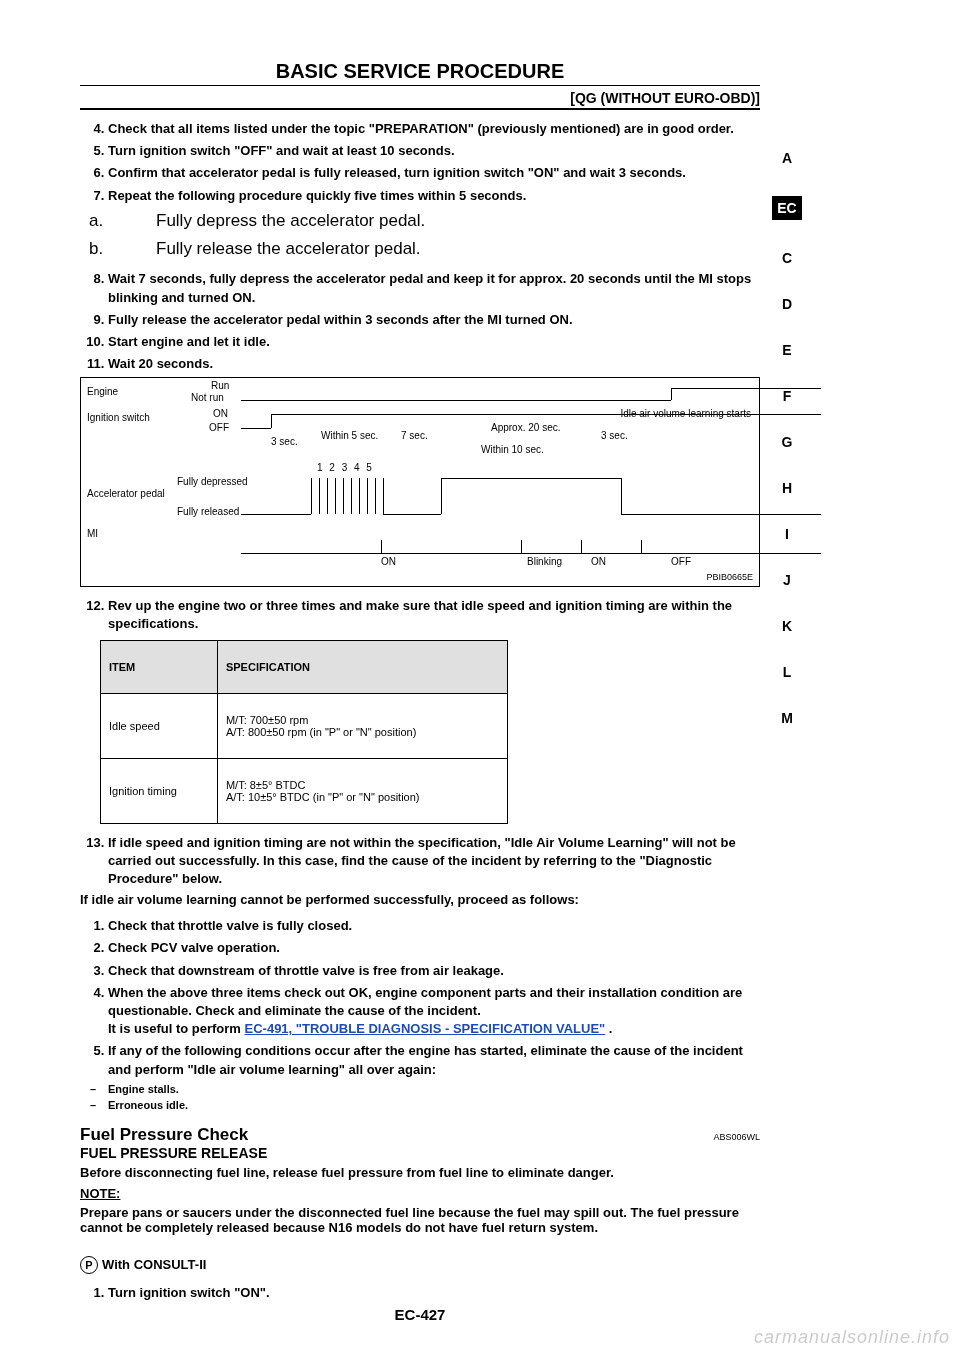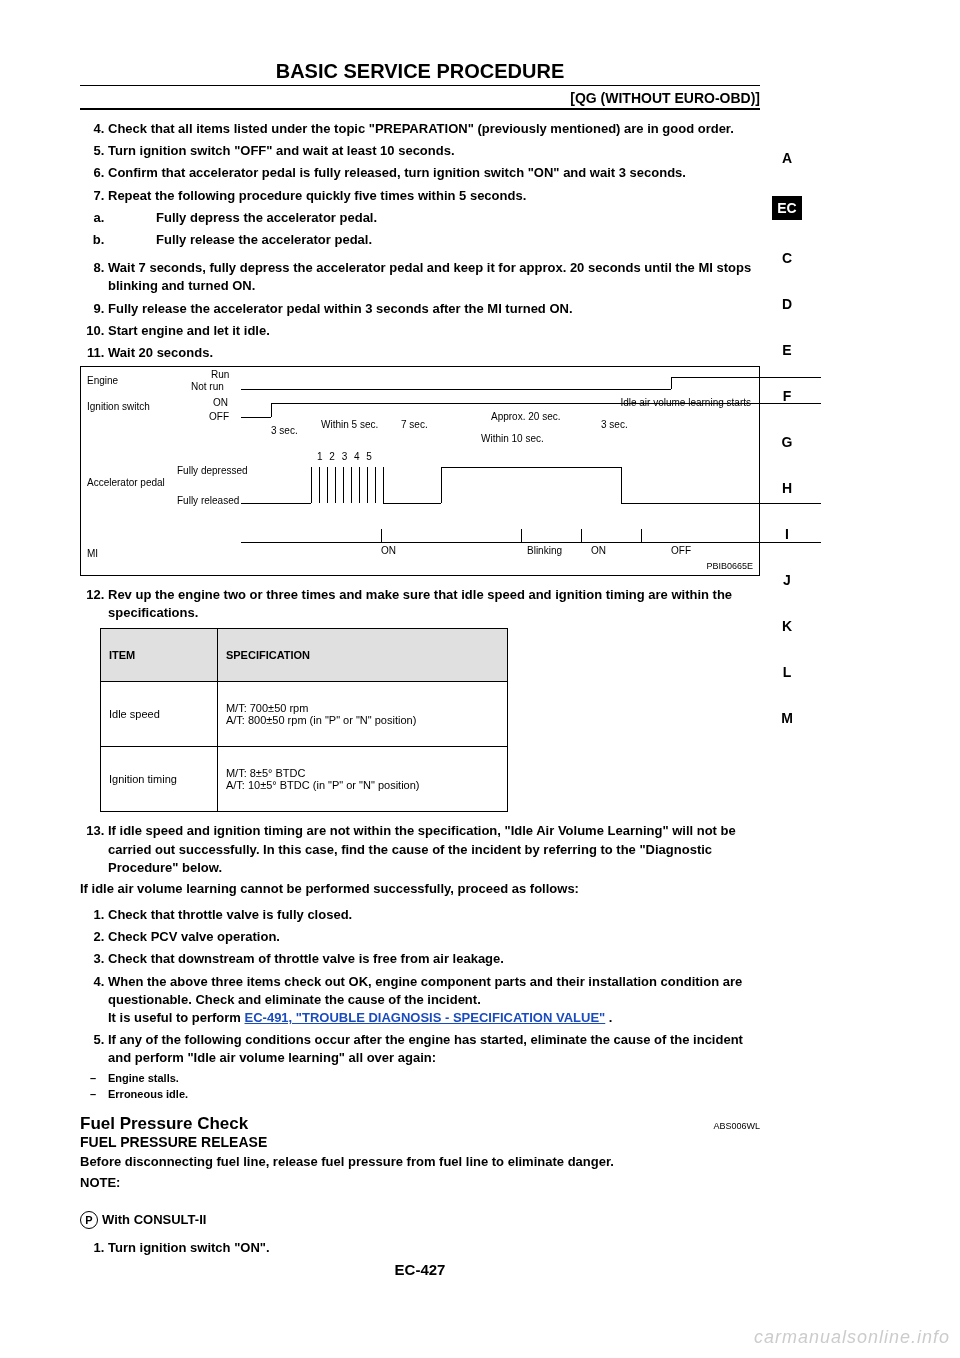--- a/index.html
+++ b/index.html
@@ -53,21 +53,21 @@
     margin: 2px 0 0 0;
   }
   ol.main { margin: 10px 0 4px 0; padding-left: 28px; }
   ol.main > li {
     font-weight: bold;
     font-size: 13px;
     line-height: 1.4;
     margin-bottom: 4px;
   }
   ol.alpha { list-style-type: lower-alpha; margin: 0; padding-left: 28px; }
-  ol.alpha > li { font-weight: bold; font-size: 13px; line-height: 1.4; margin-bottom: 4px; padding-left: 48px; }
+  ol.alpha > li { font-weight: normal; font-size: 17px; line-height: 1.4; margin-bottom: 4px; padding-left: 48px; }
   .diagram {
     border: 1px solid #000;
     height: 210px;
     position: relative;
     font-size: 10px;
     padding: 8px;
     box-sizing: border-box;
     margin: 4px 0;
   }
   .diagram .code { position: absolute; right: 6px; bottom: 4px; font-size: 9px; text-align: right; }
@@ -117,21 +117,21 @@
   .fuel-head .smallcode { font-size: 9px; font-weight: normal; }
   .sub-head {
     font-weight: bold;
     font-size: 14px;
     margin: 0;
   }
   .link {
     color: #1a4bbf;
     text-decoration: underline;
   }
-  .note-label { font-weight: bold; font-size: 13px; margin-top: 6px; }
+  .note-label { font-weight: bold; font-size: 13px; margin-top: 6px; text-decoration: underline; }
   .circled {
     display: inline-block;
     border: 1px solid #000;
     border-radius: 50%;
     width: 16px;
     height: 16px;
     text-align: center;
     line-height: 16px;
     font-size: 11px;
     font-weight: bold;
@@ -239,21 +239,21 @@
     <div class="vline" style="left:278px; top:100px; height:36px;"></div>
     <div class="vline" style="left:286px; top:100px; height:36px;"></div>
     <div class="vline" style="left:294px; top:100px; height:36px;"></div>
     <div class="vline" style="left:302px; top:100px; height:36px;"></div>
     <div class="tline" style="left:302px; top:136px; width:58px;"></div>
     <div class="vline" style="left:360px; top:100px; height:36px;"></div>
     <div class="tline" style="left:360px; top:100px; width:180px;"></div>
     <div class="vline" style="left:540px; top:100px; height:36px;"></div>
     <div class="tline" style="left:540px; top:136px; width:200px;"></div>
 
-    <span class="dtxt" style="left:6px; top:181px;">MI</span>
+    <span class="dtxt" style="left:6px; top:150px;">MI</span>
     <div class="tline" style="left:160px; top:175px; width:580px;"></div>
     <div class="vline" style="left:300px; top:162px; height:13px;"></div>
     <div class="vline" style="left:440px; top:162px; height:13px;"></div>
     <div class="vline" style="left:500px; top:162px; height:13px;"></div>
     <div class="vline" style="left:560px; top:162px; height:13px;"></div>
     <span class="dtxt" style="left:300px; top:178px;">ON</span>
     <span class="dtxt" style="left:446px; top:178px;">Blinking</span>
     <span class="dtxt" style="left:510px; top:178px;">ON</span>
     <span class="dtxt" style="left:590px; top:178px;">OFF</span>
 
@@ -304,20 +304,21 @@
     <li>Erroneous idle.</li>
   </ul>
 
   <div class="fuel-head">
     <span>Fuel Pressure Check</span>
     <span class="smallcode">ABS006WL</span>
   </div>
   <div class="sub-head">FUEL PRESSURE RELEASE</div>
   <div class="body-text">Before disconnecting fuel line, release fuel pressure from fuel line to eliminate danger.</div>
   <div class="note-label">NOTE:</div>
+  <div class="body-text">Prepare pans or saucers under the disconnected fuel line because the fuel may spill out. The fuel pressure cannot be completely released because N16 models do not have fuel return system.</div>
 
   <div class="with-consult">
     <span class="circled">P</span><span>With CONSULT-II</span>
   </div>
   <ol class="main">
     <li>Turn ignition switch "ON".</li>
   </ol>
 
   <div class="pagenum">EC-427</div>
 </div>

